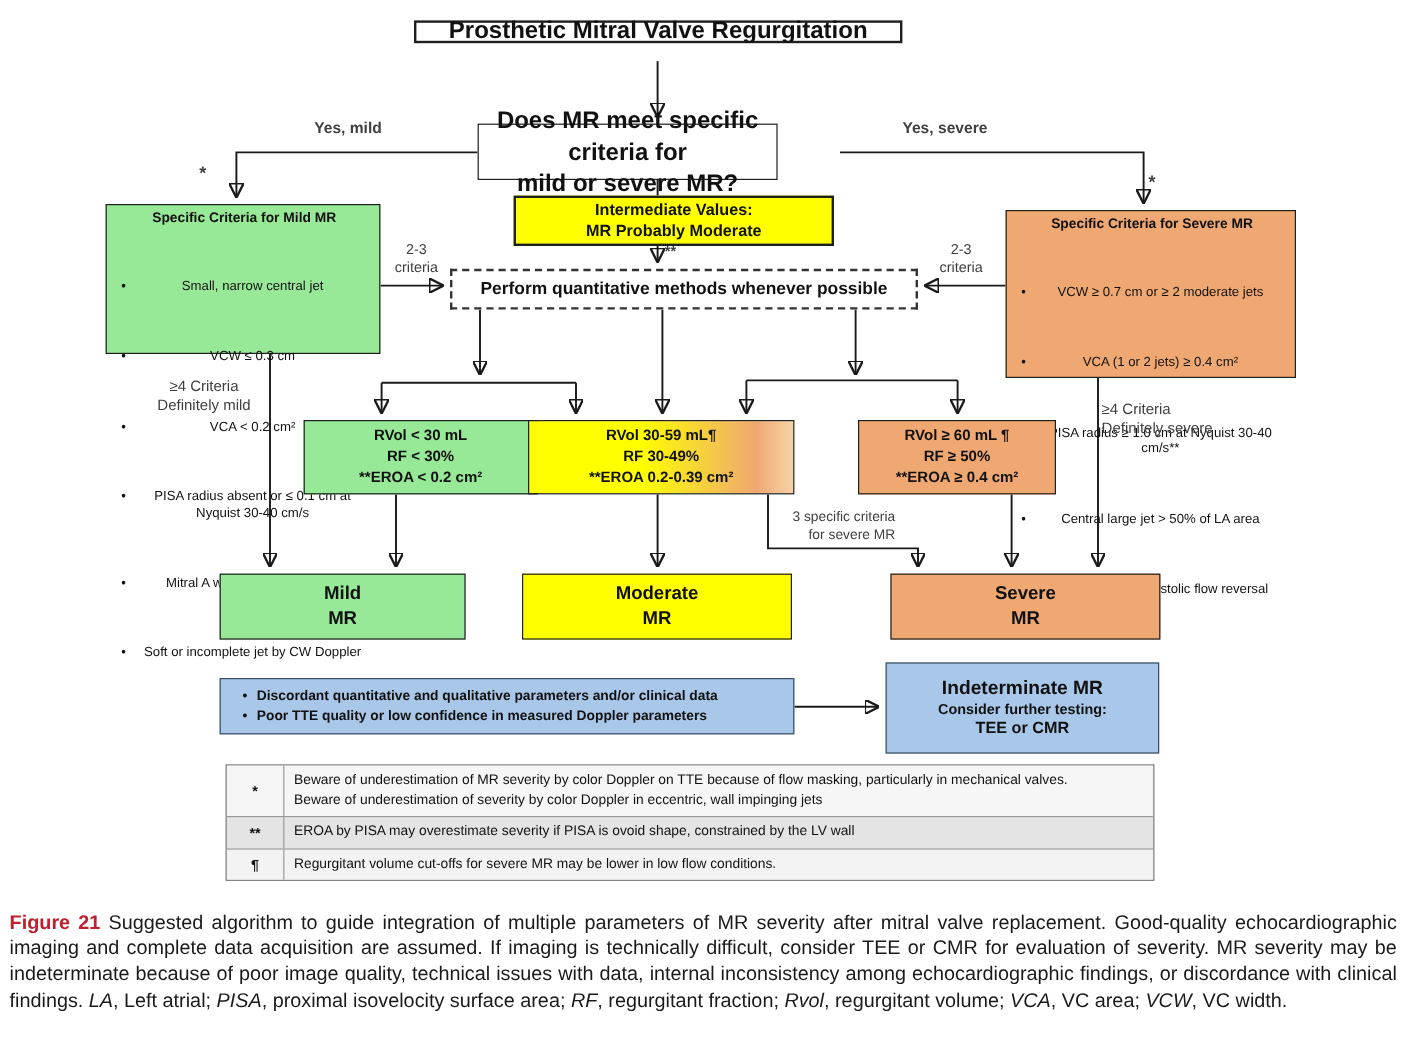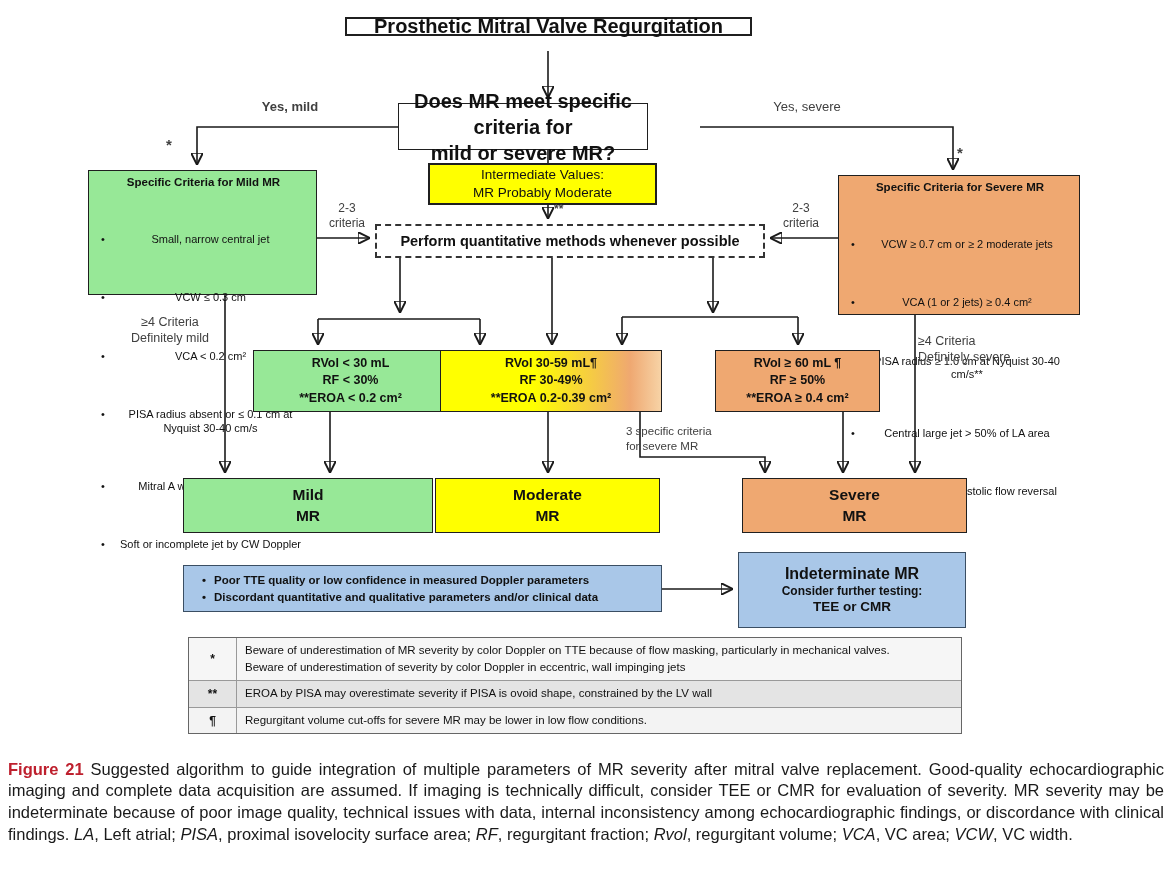--- a/index.html
+++ b/index.html
@@ -10,54 +10,54 @@
   .arrows{position:absolute;left:0;top:0;width:1170px;height:873px;}
   .arrows path{stroke:var(--line,#1a1a1a);stroke-width:1.6;fill:none;}
   .box{
     position:absolute;box-sizing:border-box;border:1.6px solid #1f1f1f;
     display:flex;align-items:center;justify-content:center;text-align:center;
     background:#fff;
   }
   .preline{white-space:pre-line;}
   .title-box{left:345px;top:17px;width:407px;height:19px;font-size:20px;font-weight:bold;border-width:2px;}
   .question-box{left:398px;top:103px;width:250px;height:47px;font-size:20px;font-weight:bold;line-height:1.3;}
-  .intermediate-box{left:428px;top:163px;width:229px;height:42px;background:var(--yellow);font-size:13.5px;font-weight:normal;line-height:1.35;border-width:2px;}
+  .intermediate-box{left:428px;top:163px;width:267px;height:42px;background:var(--yellow);font-size:13.5px;font-weight:bold;line-height:1.35;border-width:2px;}
   .dashed-box{left:375px;top:224px;width:390px;height:34px;border:2px dashed #333;font-size:14.5px;font-weight:bold;}
   .criteria-box{display:block;text-align:center;padding:5px 6px 4px 8px;}
   .criteria-box .crit-title{font-weight:bold;font-size:11.5px;margin-bottom:1px;}
   .crit-item{font-size:11px;line-height:1.22;padding-left:14px;position:relative;margin-top:45px;}
   .crit-item::before{content:"\2022";position:absolute;left:4px;}
   .mild-criteria{left:88px;top:170px;width:229px;height:125px;background:var(--green);}
   .severe-criteria{left:838px;top:175px;width:242px;height:140px;background:var(--orange);}
   .rvol-box{top:350px;height:62px;font-size:12.5px;font-weight:bold;line-height:1.4;}
   .rvol-mild{left:253px;width:195px;background:var(--green);}
   .rvol-moderate{left:440px;width:222px;background:linear-gradient(90deg,var(--yellow) 0%,var(--yellow) 42%,var(--orange) 86%,var(--orange-light) 100%);}
   .rvol-severe{left:715px;width:165px;background:var(--orange);}
   .outcome-box{top:478px;height:55px;font-size:15.5px;font-weight:bold;line-height:1.3;}
-  .outcome-mild{left:183px;width:250px;background:var(--green);}
+  .outcome-mild{left:183px;width:205px;background:var(--green);}
   .outcome-moderate{left:435px;width:225px;background:var(--yellow);}
   .outcome-severe{left:742px;width:225px;background:var(--orange);}
   .notes-box{left:183px;top:565px;width:479px;height:47px;background:var(--blue);border:1.8px solid #3a4e63;display:block;text-align:left;padding:6px 8px 0 14px;}
   .note-item{font-size:11.5px;font-weight:bold;line-height:1.5;padding-left:16px;position:relative;}
   .note-item::before{content:"\2022";position:absolute;left:4px;}
   .indeterminate-box{left:738px;top:552px;width:228px;height:76px;background:var(--blue);border:1.8px solid #3a4e63;flex-direction:column;line-height:1.25;}
   .ind-title{font-size:16px;font-weight:bold;}
   .ind-sub{font-size:12px;font-weight:bold;}
   .ind-line3{font-size:13.5px;font-weight:bold;}
   .flabel{position:absolute;font-size:13px;color:#404040;}
   .yes-mild{left:235px;top:99px;width:110px;text-align:center;font-weight:bold;}
-  .yes-severe{left:752px;top:99px;width:110px;text-align:center;font-weight:normal;}
+  .yes-severe{left:752px;top:99px;width:110px;text-align:left;font-weight:bold;}
   .star-left{left:166px;top:136px;font-size:15px;font-weight:bold;}
   .star-right{left:957px;top:144px;font-size:15px;font-weight:bold;}
   .dstar{left:554px;top:202px;font-size:12px;font-weight:bold;}
   .c23-left{left:318px;top:201px;width:58px;text-align:center;font-size:12px;line-height:1.25;}
   .c23-right{left:768px;top:201px;width:66px;text-align:center;font-size:12px;line-height:1.25;}
   .ge4-mild{left:118px;top:314px;width:104px;text-align:center;font-size:12.5px;line-height:1.3;}
   .ge4-severe{left:918px;top:333px;width:130px;text-align:left;font-size:12.5px;line-height:1.3;}
-  .three-crit{left:626px;top:424px;width:120px;text-align:left;font-size:11.5px;line-height:1.3;}
+  .three-crit{left:626px;top:424px;width:120px;text-align:right;font-size:11.5px;line-height:1.3;}
   .footnote-table{
     position:absolute;left:188px;top:637px;width:774px;box-sizing:border-box;
     border:1.5px solid #666;
   }
   .fn-row{display:grid;grid-template-columns:48px 1fr;box-sizing:border-box;}
   .fn-row + .fn-row{border-top:1px solid #999;}
   .fn-sym{display:flex;align-items:center;justify-content:center;font-size:12px;font-weight:bold;border-right:1px solid #999;}
   .fn-text{font-size:11.5px;line-height:1.45;padding:4px 8px;white-space:pre-line;}
   .fn-r1{background:#f6f6f6;min-height:42px;}
   .fn-r2{background:#e4e4e4;min-height:27px;}
@@ -145,22 +145,22 @@
 **EROA ≥ 0.4  cm²</div>
 
   <div class="box outcome-box outcome-mild preline">Mild
 MR</div>
   <div class="box outcome-box outcome-moderate preline">Moderate
 MR</div>
   <div class="box outcome-box outcome-severe preline">Severe
 MR</div>
 
   <div class="box notes-box">
+    <div class="note-item">Discordant quantitative and qualitative parameters and/or clinical data</div>
     <div class="note-item">Poor TTE quality or low confidence in measured Doppler parameters</div>
-    <div class="note-item">Discordant quantitative and qualitative parameters and/or clinical data</div>
   </div>
 
   <div class="box indeterminate-box">
     <div class="ind-title">Indeterminate MR</div>
     <div class="ind-sub">Consider further testing:</div>
     <div class="ind-line3">TEE or CMR</div>
   </div>
 
   <div class="flabel yes-mild">Yes, mild</div>
   <div class="flabel yes-severe">Yes, severe</div>

